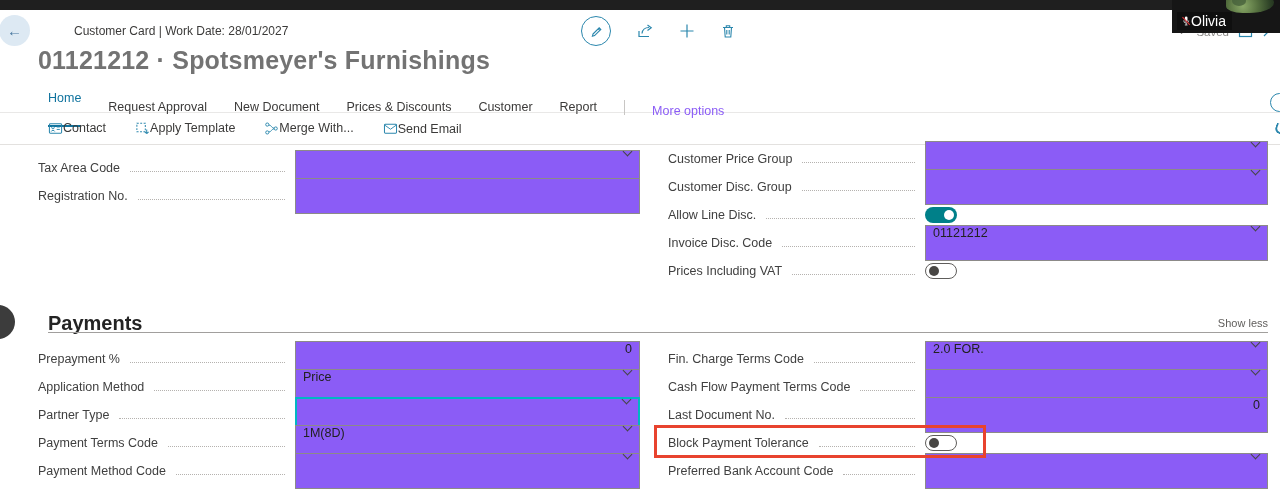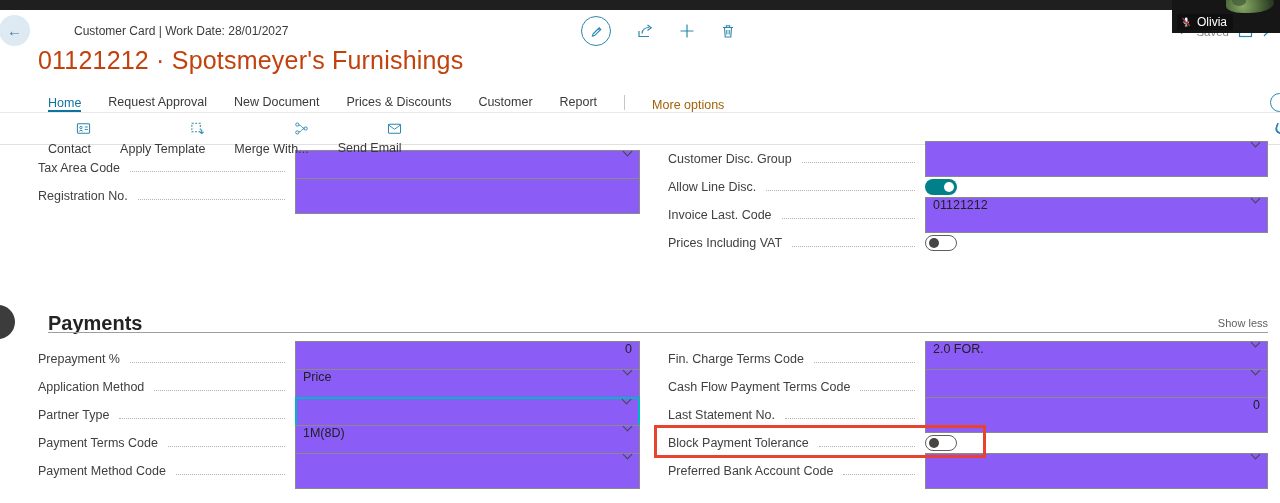--- a/index.html
+++ b/index.html
@@ -6,46 +6,46 @@
     font-family:"Liberation Sans",sans-serif;background:#fff;position:relative;}
   *{box-sizing:border-box;}
 
   .topbar{position:absolute;left:0;top:0;width:1280px;height:10px;background:#1f1f1f;z-index:25;}
 
   
   .webcam{position:absolute;left:1172px;top:0;width:108px;height:33px;background:#161616;z-index:40;overflow:hidden;}
   .webcam .blob{position:absolute;right:6px;top:-7px;width:48px;height:20px;border-radius:45% 55% 60% 40%;
     background:radial-gradient(circle at 35% 65%, #8aa968 0%, #55703f 45%, #2e4227 80%, #20301d 100%);}
   .webcam .blob2{position:absolute;right:34px;top:-4px;width:14px;height:10px;border-radius:50%;background:#46603b;opacity:.8;}
-  .nametag{position:absolute;left:5px;bottom:3px;background:rgba(12,12,12,.62);color:#fff;font-size:12px;
-    padding:2px 6px 2px 4px;display:flex;align-items:center;gap:6px;line-height:1;}
+  .nametag{position:absolute;left:5px;bottom:3px;background:rgba(12,12,12,.62);color:#fff;font-size:14px;
+    padding:2px 6px 2px 4px;display:flex;align-items:center;gap:0;line-height:1;}
 
   .back-btn{position:absolute;left:-1px;top:15px;width:31px;height:31px;border-radius:50%;background:#dde9f3;
     display:flex;align-items:center;justify-content:center;color:#47779f;font-size:15px;z-index:5;cursor:pointer;}
   .breadcrumb{position:absolute;left:38px;top:24px;font-size:12px;color:#3b3a39;margin-left:36px;}
 
   .header-icons{position:absolute;left:581px;top:16px;display:flex;align-items:center;gap:25px;z-index:5;}
   .hicon{display:flex;align-items:center;justify-content:center;cursor:pointer;}
   .icon-circle{width:30px;height:30px;border:1px solid #2b87ad;border-radius:50%;}
 
   .saved-row{position:absolute;right:6px;top:25px;display:flex;align-items:center;gap:9px;
     color:#8a8886;font-size:11.5px;z-index:10;white-space:nowrap;}
   .saved-check{font-size:10px;color:#8a8886;}
 
-  .page-title{position:absolute;left:38px;top:46px;font-size:25px;font-weight:400;color:#c2410c;letter-spacing:.2px;}
+  .page-title{position:absolute;left:38px;top:46px;font-size:25px;font-weight:700;color:#737373;letter-spacing:.2px;}
 
   .tabs{position:absolute;left:48px;top:91px;display:flex;align-items:center;gap:27px;font-size:12.5px;color:#3b3a39;z-index:5;}
   .tab{cursor:pointer;padding-bottom:4px;white-space:nowrap;}
-  .tab.active{color:#10739e;border-bottom:2px solid #10739e;padding-bottom:0;}
-  .tab.muted{color:#a16207;margin-top:7px;}
+  .tab.active{color:#10739e;border-bottom:2px solid #10739e;padding-bottom:20px;}
+  .tab.muted{color:#8b5cf6;margin-top:7px;}
   .tab-divider{width:1px;height:15px;background:#c8c6c4;margin-top:-3px;}
   .tabs-rule{position:absolute;left:0;top:112px;width:1280px;height:1px;background:#e9e8e7;}
 
   .actionbar{position:absolute;left:48px;top:121px;display:flex;align-items:center;gap:29px;font-size:12.5px;color:#3b3a39;z-index:5;}
-  .action{display:flex;align-items:flex-end;gap:6px;cursor:pointer;white-space:nowrap;flex-direction:column;}
+  .action{display:flex;align-items:flex-start;gap:0;cursor:pointer;white-space:nowrap;}
   .actionbar-rule{position:absolute;left:0;top:144px;width:1280px;height:1px;background:#e3e1df;}
 
   .edge-help{position:absolute;right:-9px;top:93px;width:19px;height:19px;border:1.5px solid #2b87ad;border-radius:50%;z-index:5;}
   .edge-mark{position:absolute;right:-5px;top:124px;width:10px;height:10px;border-left:2px solid #2b87ad;
     border-bottom:2px solid #2b87ad;border-radius:0 0 0 6px;transform:rotate(20deg);z-index:5;}
 
   .left-circle{position:absolute;left:-19px;top:305px;width:34px;height:34px;border-radius:50%;background:#3c3c3c;z-index:20;}
 
   
   .col{position:absolute;}
@@ -223,38 +223,46 @@
     <div class="field-row">
       <span class="flabel">Registration No.</span>
       <div class="leader"></div>
       <div class="fbox">
         <span class="val"></span>
       </div>
     </div>
   </div>
 <div class="col" id="general-right">
     <div class="field-row">
+      <span class="flabel">Customer Price Group</span>
+      <div class="leader"></div>
+      <div class="fbox">
+        <span class="val"></span>
+        <span class="chev"></span>
+      </div>
+    </div>
+    <div class="field-row">
       <span class="flabel">Customer Disc. Group</span>
       <div class="leader"></div>
       <div class="fbox">
         <span class="val"></span>
         <span class="chev"></span>
       </div>
     </div>
     <div class="field-row">
       <span class="flabel">Allow Line Disc.</span>
       <div class="leader"></div>
       <div class="cslot">
         <div class="toggle on">
           <span class="knob"></span>
         </div>
       </div>
     </div>
     <div class="field-row">
-      <span class="flabel">Invoice Last. Code</span>
+      <span class="flabel">Invoice Disc. Code</span>
       <div class="leader"></div>
       <div class="fbox">
         <span class="val">01121212</span>
         <span class="chev"></span>
       </div>
     </div>
     <div class="field-row">
       <span class="flabel">Prices Including VAT</span>
       <div class="leader"></div>
       <div class="cslot">
@@ -321,21 +329,21 @@
     </div>
     <div class="field-row">
       <span class="flabel">Cash Flow Payment Terms Code</span>
       <div class="leader"></div>
       <div class="fbox">
         <span class="val"></span>
         <span class="chev"></span>
       </div>
     </div>
     <div class="field-row">
-      <span class="flabel">Last Statement No.</span>
+      <span class="flabel">Last Document No.</span>
       <div class="leader"></div>
       <div class="fbox">
         <span class="val right">0</span>
       </div>
     </div>
     <div class="field-row">
       <div class="highlight-red"></div>
       <span class="flabel">Block Payment Tolerance</span>
       <div class="leader"></div>
       <div class="cslot">

